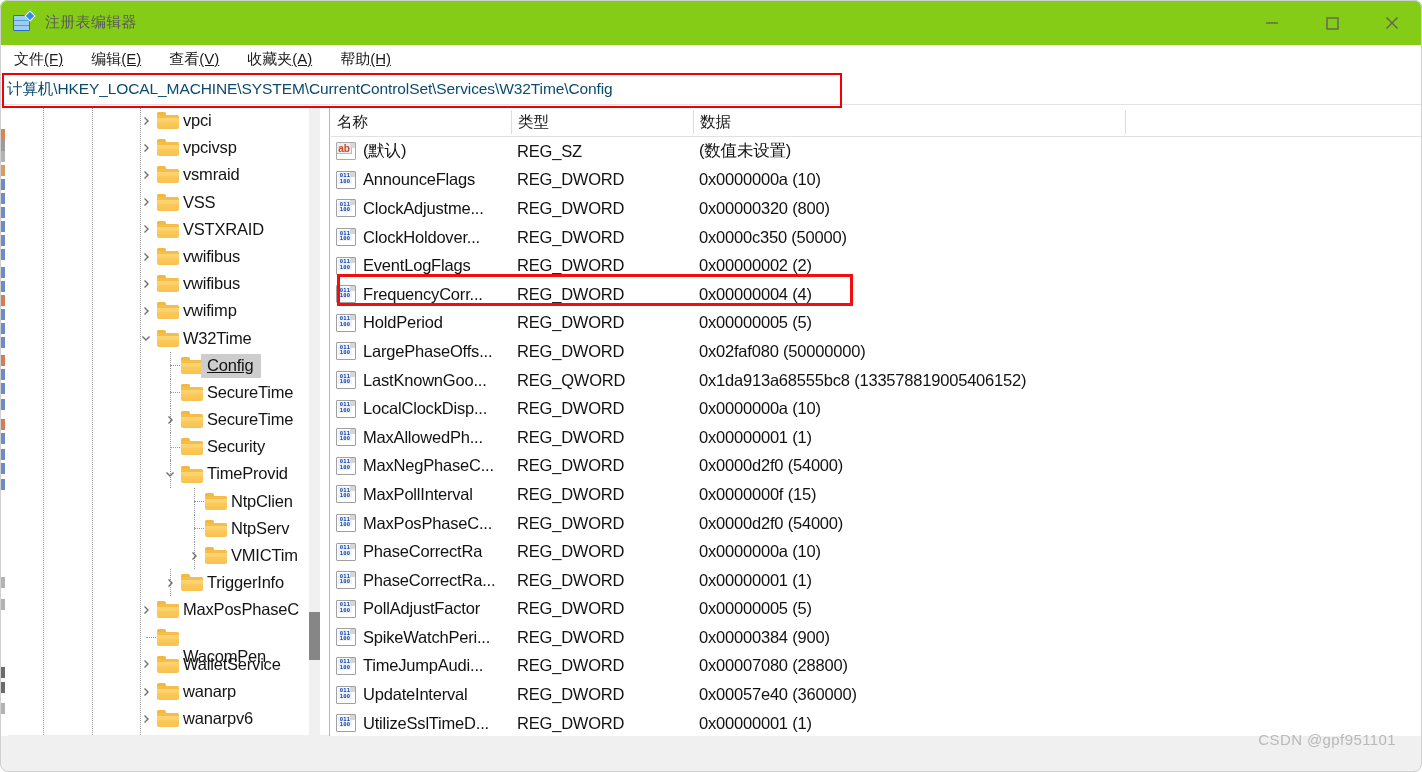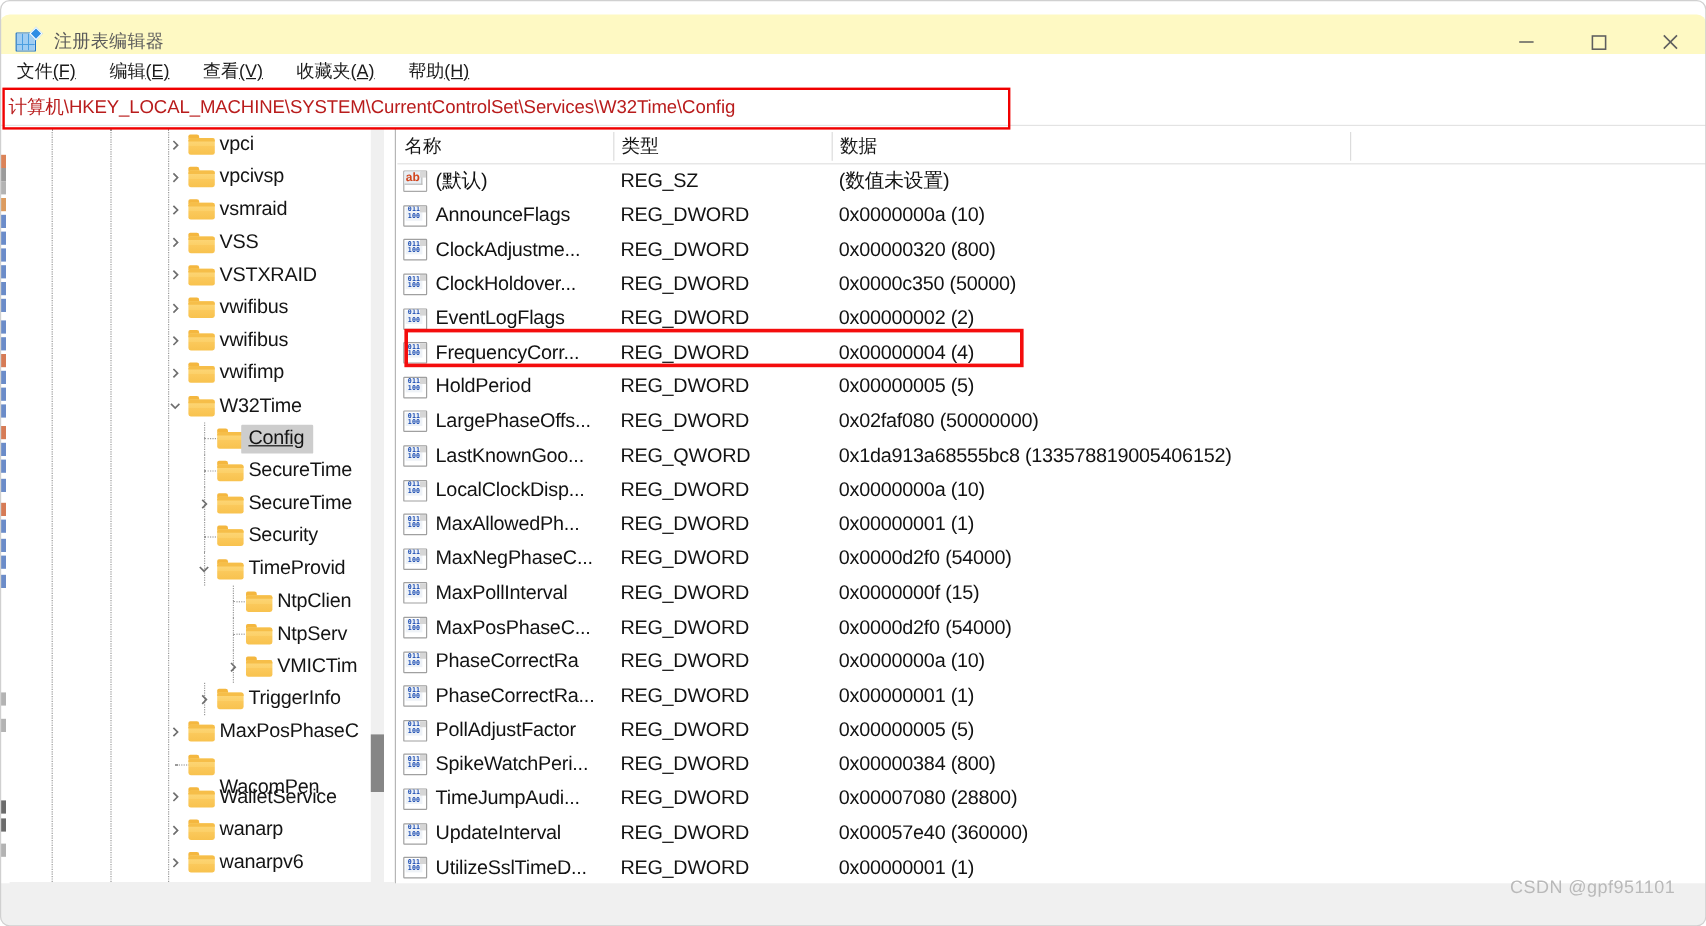--- a/index.html
+++ b/index.html
@@ -12,23 +12,23 @@
   }
 
   #app {
     position: relative;
     width: 1422px; height: 772px;
     background: #ffffff;
   }
 
   
   #titlebar {
-    position: absolute; left: 0; top: 12px;
+    position: absolute; left: 0; top: 0;
     width: 1422px; height: 45px;
-    background: #fef9c3;
+    background: #84cc16;
     border-top-left-radius: 8px;
     border-top-right-radius: 8px;
     display: flex; align-items: center;
   }
   #app-icon {
     width: 20px; height: 20px;
     margin-left: 13px; margin-right: 12px;
     position: relative; flex: none;
   }
   #app-icon .grid {
@@ -98,21 +98,21 @@
   }
   #addressbar {
     position: absolute; left: 1px; top: 0px;
     width: 1421px; height: 31px;
     background: #ffffff;
     border-bottom: 1px solid #e3e3e3;
     display: flex; align-items: center;
   }
   #address-text {
     font-size: 15.5px;
-    color: #b91c1c;
+    color: #0c4a6e;
     white-space: nowrap;
     margin-left: 6px;
     letter-spacing: -.1px;
   }
   #address-highlight {
     position: absolute;
     left: 2px; top: 73px;
     width: 840px; height: 35px;
     border: 2.5px solid #f00000;
     pointer-events: none;
@@ -1000,21 +1000,21 @@
           </div>
           <div class="val-row">
             <div class="val-icon" style="top: 5.3px;">
               <div class="icon-bin">
                 <div class="bits">011<br>100</div>
                 <div class="fold"></div>
               </div>
             </div>
             <div class="c-name">SpikeWatchPeri...</div>
             <div class="c-type">REG_DWORD</div>
-            <div class="c-data">0x00000384 (800)</div>
+            <div class="c-data">0x00000384 (900)</div>
           </div>
           <div class="val-row">
             <div class="val-icon" style="top: 5.3px;">
               <div class="icon-bin">
                 <div class="bits">011<br>100</div>
                 <div class="fold"></div>
               </div>
             </div>
             <div class="c-name">TimeJumpAudi...</div>
             <div class="c-type">REG_DWORD</div>

